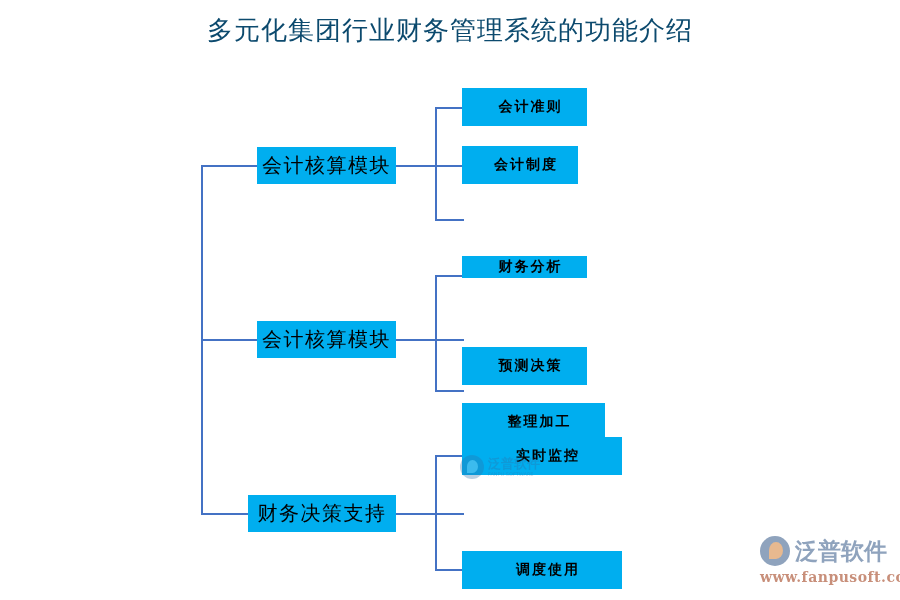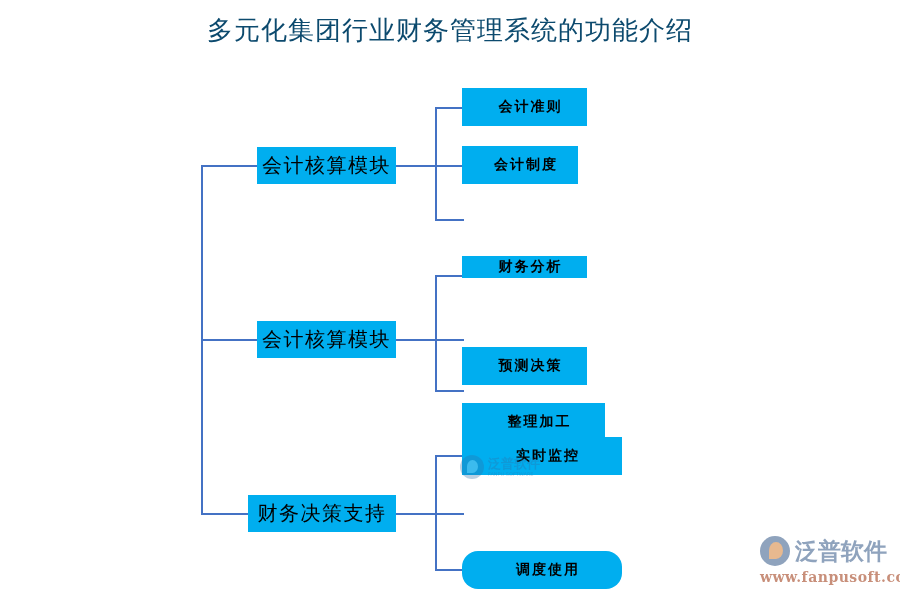--- a/index.html
+++ b/index.html
@@ -203,21 +203,21 @@
 
   <div class="node child" style="left:462px; top:314px; width:125px; height:38px;margin-top:33px;">预测决策</div>
 
   <div class="node child" style="left:462px; top:371px; width:143px; height:38px;margin-top:32px;">整理加工</div>
 
   <div class="node parent" style="left:248px; top:495px; width:148px; height:37px;">财务决策支持</div>
 
   <div class="node child" style="left:462px; top:437px; width:160px; height:38px;">实时监控</div>
 
 
-  <div class="node child" style="left:462px; top:551px; width:160px; height:38px;border-radius:16px;">调度使用</div>
+  <div class="node child" style="left:462px; top:551px; width:160px; height:38px;">调度使用</div>
 
   <div class="wm-center">
     <div class="wm-mark"></div>
     <div>
       <div class="wm-txt">泛普软件</div>
       <div class="wm-sub">FANPU SOFTWARE</div>
     </div>
   </div>
 
   <div class="wm-corner">

